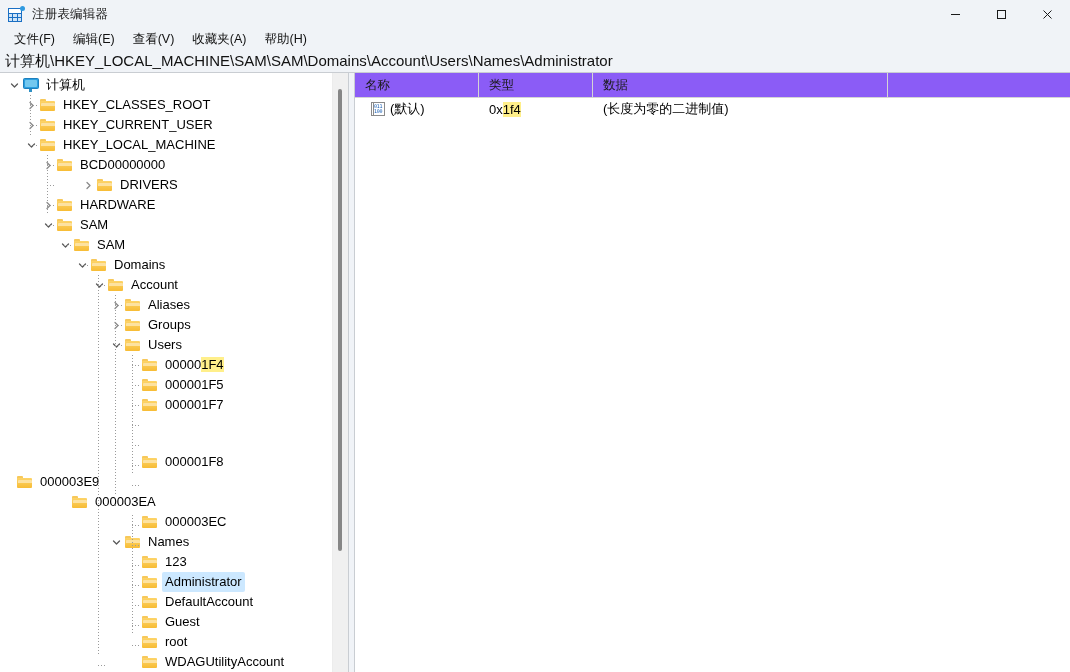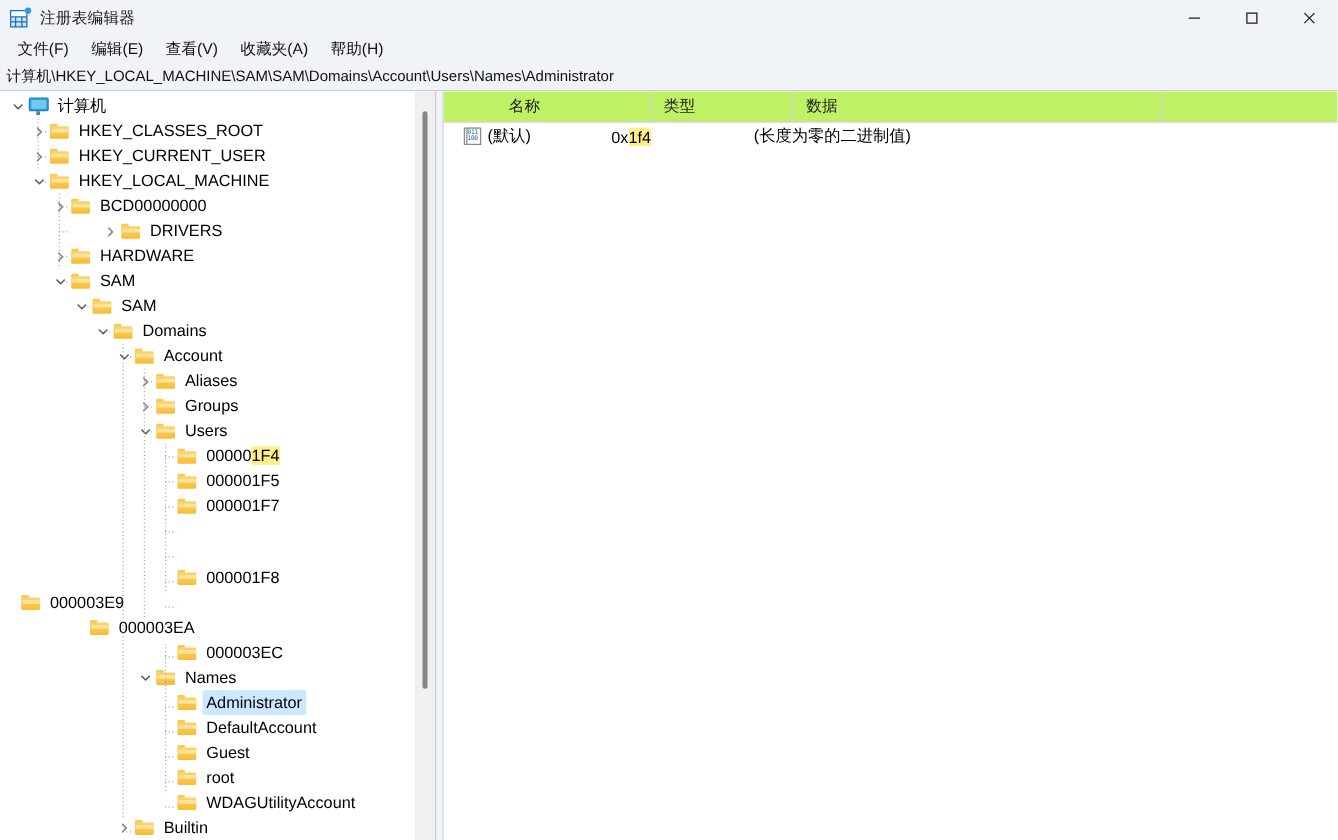--- a/index.html
+++ b/index.html
@@ -25,21 +25,21 @@
   .win-controls{position:absolute;right:0;top:0;height:28px;display:flex;}
   .win-btn{width:46px;height:28px;display:flex;align-items:center;justify-content:center;cursor:default;}
   .win-btn svg{display:block;}
 
   
   .menubar{height:22px;display:flex;align-items:center;background:#f0f3f7;padding-left:6px;gap:2px;flex:0 0 22px;}
   .menu-item{padding:2px 8px;font-size:12.5px;color:#111;border-radius:3px;cursor:default;white-space:nowrap;}
 
   
   .addressbar{height:22px;display:flex;align-items:center;background:#f0f3f7;padding-left:5px;
-     font-size:12px;color:#111;border-bottom:1px solid #c9cdd2;flex:0 0 22px;overflow:hidden;white-space:nowrap;}
+     font-size:15px;color:#111;border-bottom:1px solid #c9cdd2;flex:0 0 22px;overflow:hidden;white-space:nowrap;}
 
   
   .content{flex:1 1 auto;display:flex;min-height:0;background:#ffffff;position:relative;}
 
   
   .treepane{width:348px;position:relative;background:#ffffff;overflow:hidden;flex:0 0 348px;}
   .tree{position:relative;padding-top:2px;}
   .node{height:20px;display:flex;align-items:center;white-space:nowrap;position:relative;cursor:default;}
   .node .lbl{font-size:13px;line-height:20px;color:#000;padding:0 3px;border-radius:2px;}
   .node.selected .lbl{background:#cce8ff;}
@@ -68,21 +68,21 @@
 
   
   .tscroll{position:absolute;right:0;top:0;width:15px;height:100%;background:#f0f0f0;border-left:1px solid #ececec;}
   .tscroll .thumb{position:absolute;left:5px;width:4px;border-radius:2px;background:#868686;}
 
   
   .splitter{width:5px;flex:0 0 5px;background:#f0f3f7;border-left:1px solid #c9cdd2;border-right:1px solid #c9cdd2;}
 
   
   .listpane{flex:1 1 auto;background:#ffffff;position:relative;overflow:hidden;}
-  .lheader{height:24px;display:flex;align-items:stretch;border-bottom:1px solid #d4d4d4;background:#bef264;padding-left:42px;}
+  .lheader{height:24px;display:flex;align-items:stretch;border-bottom:1px solid #d4d4d4;background:#8b5cf6;}
   .lh{display:flex;align-items:center;padding-left:10px;font-size:12.5px;color:#1a1a1a;
      border-right:1px solid #d4d4d4;box-sizing:border-box;cursor:default;}
   .lh.c1{width:124px;}
   .lh.c2{width:114px;}
   .lh.c3{width:295px;}
   .lh.c4{flex:1 1 auto;border-right:none;}
   .lrow{height:22px;display:flex;align-items:center;font-size:13px;color:#000;cursor:default;}
   .lc{display:flex;align-items:center;box-sizing:border-box;white-space:nowrap;overflow:hidden;}
   .lc.c1{width:124px;padding-left:16px;gap:5px;}
   .lc.c2{width:114px;padding-left:10px;}
@@ -441,20 +441,31 @@
               </svg>
             </span>
             <span class="ficon">
               <span class="folder">
                 <span class="tab"></span>
                 <span class="body"></span>
                 <span class="flap"></span>
               </span>
             </span>
             <span class="lbl">Names</span>
+          </div>
+          <div class="node" style="padding-left: 125px;">
+            <span class="spacer"></span>
+            <span class="ficon">
+              <span class="folder">
+                <span class="tab"></span>
+                <span class="body"></span>
+                <span class="flap"></span>
+              </span>
+            </span>
+            <span class="lbl">123</span>
           </div>
           <div class="node selected" style="padding-left: 125px;">
             <span class="spacer"></span>
             <span class="ficon">
               <span class="folder">
                 <span class="tab"></span>
                 <span class="body"></span>
                 <span class="flap"></span>
               </span>
             </span>

